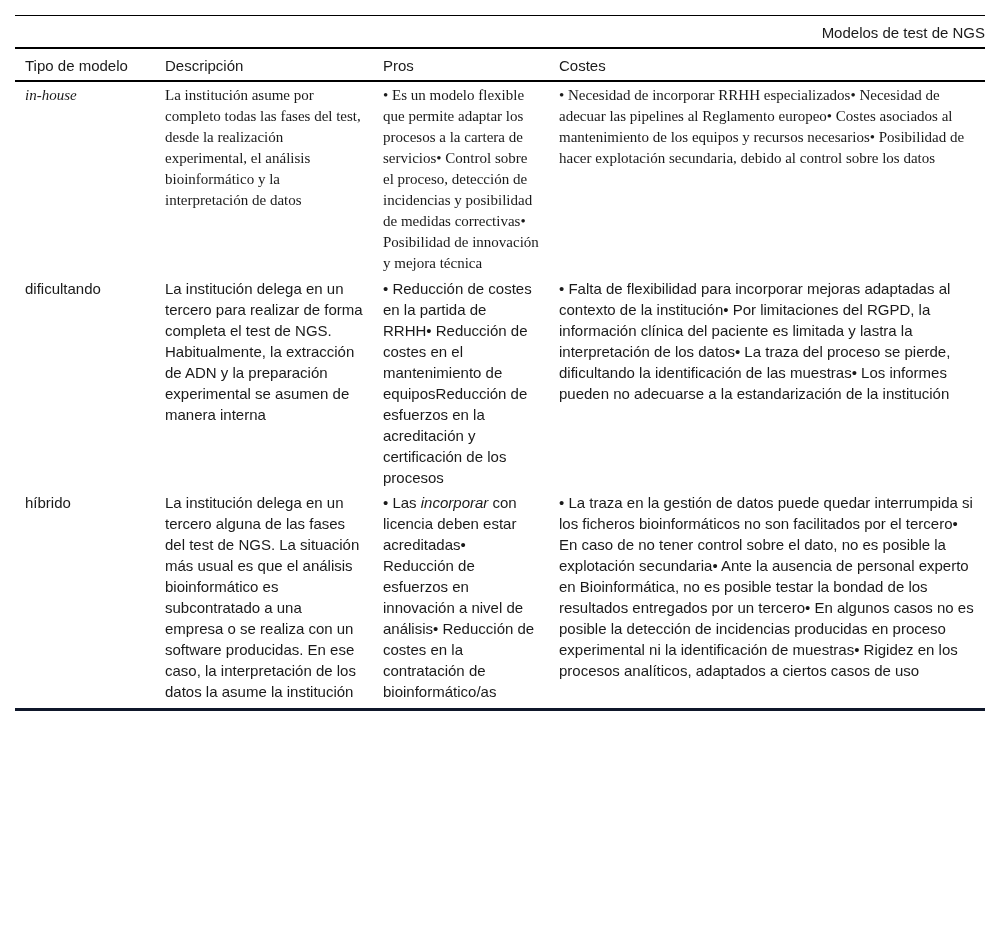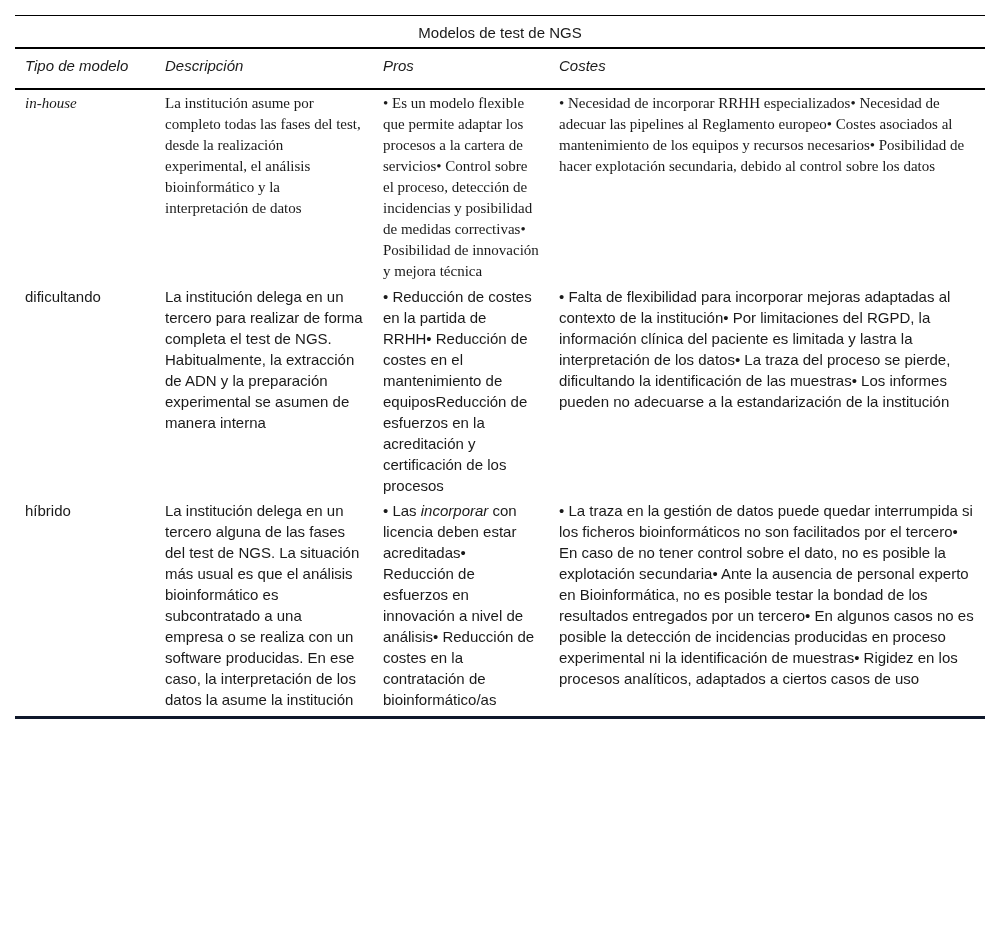--- a/index.html
+++ b/index.html
@@ -28,31 +28,30 @@
     line-height: 21px;
   }
   col.c1 { width: 140px; }
   col.c2 { width: 218px; }
   col.c3 { width: 176px; }
   col.c4 { width: 436px; }
   .caption-row th {
     border-top: 1px solid #000;
     border-bottom: 2px solid #000;
     font-weight: normal;
-    text-align: center;
+    text-align: right;
     padding: 6px 0 4px 0;
     height: 20px;
   }
   .head-row th {
     font-weight: normal;
     text-align: left;
     vertical-align: top;
-    padding: 6px 10px 12px 10px;
+    padding: 6px 10px 4px 10px;
     border-bottom: 2px solid #000;
-    font-style: italic;
   }
   td {
     vertical-align: top;
     text-align: left;
     padding: 2px 10px 0 10px;
   }
   tbody tr:last-child td {
     border-bottom: 3px solid #0f172a;
     padding-bottom: 6px;
   }

